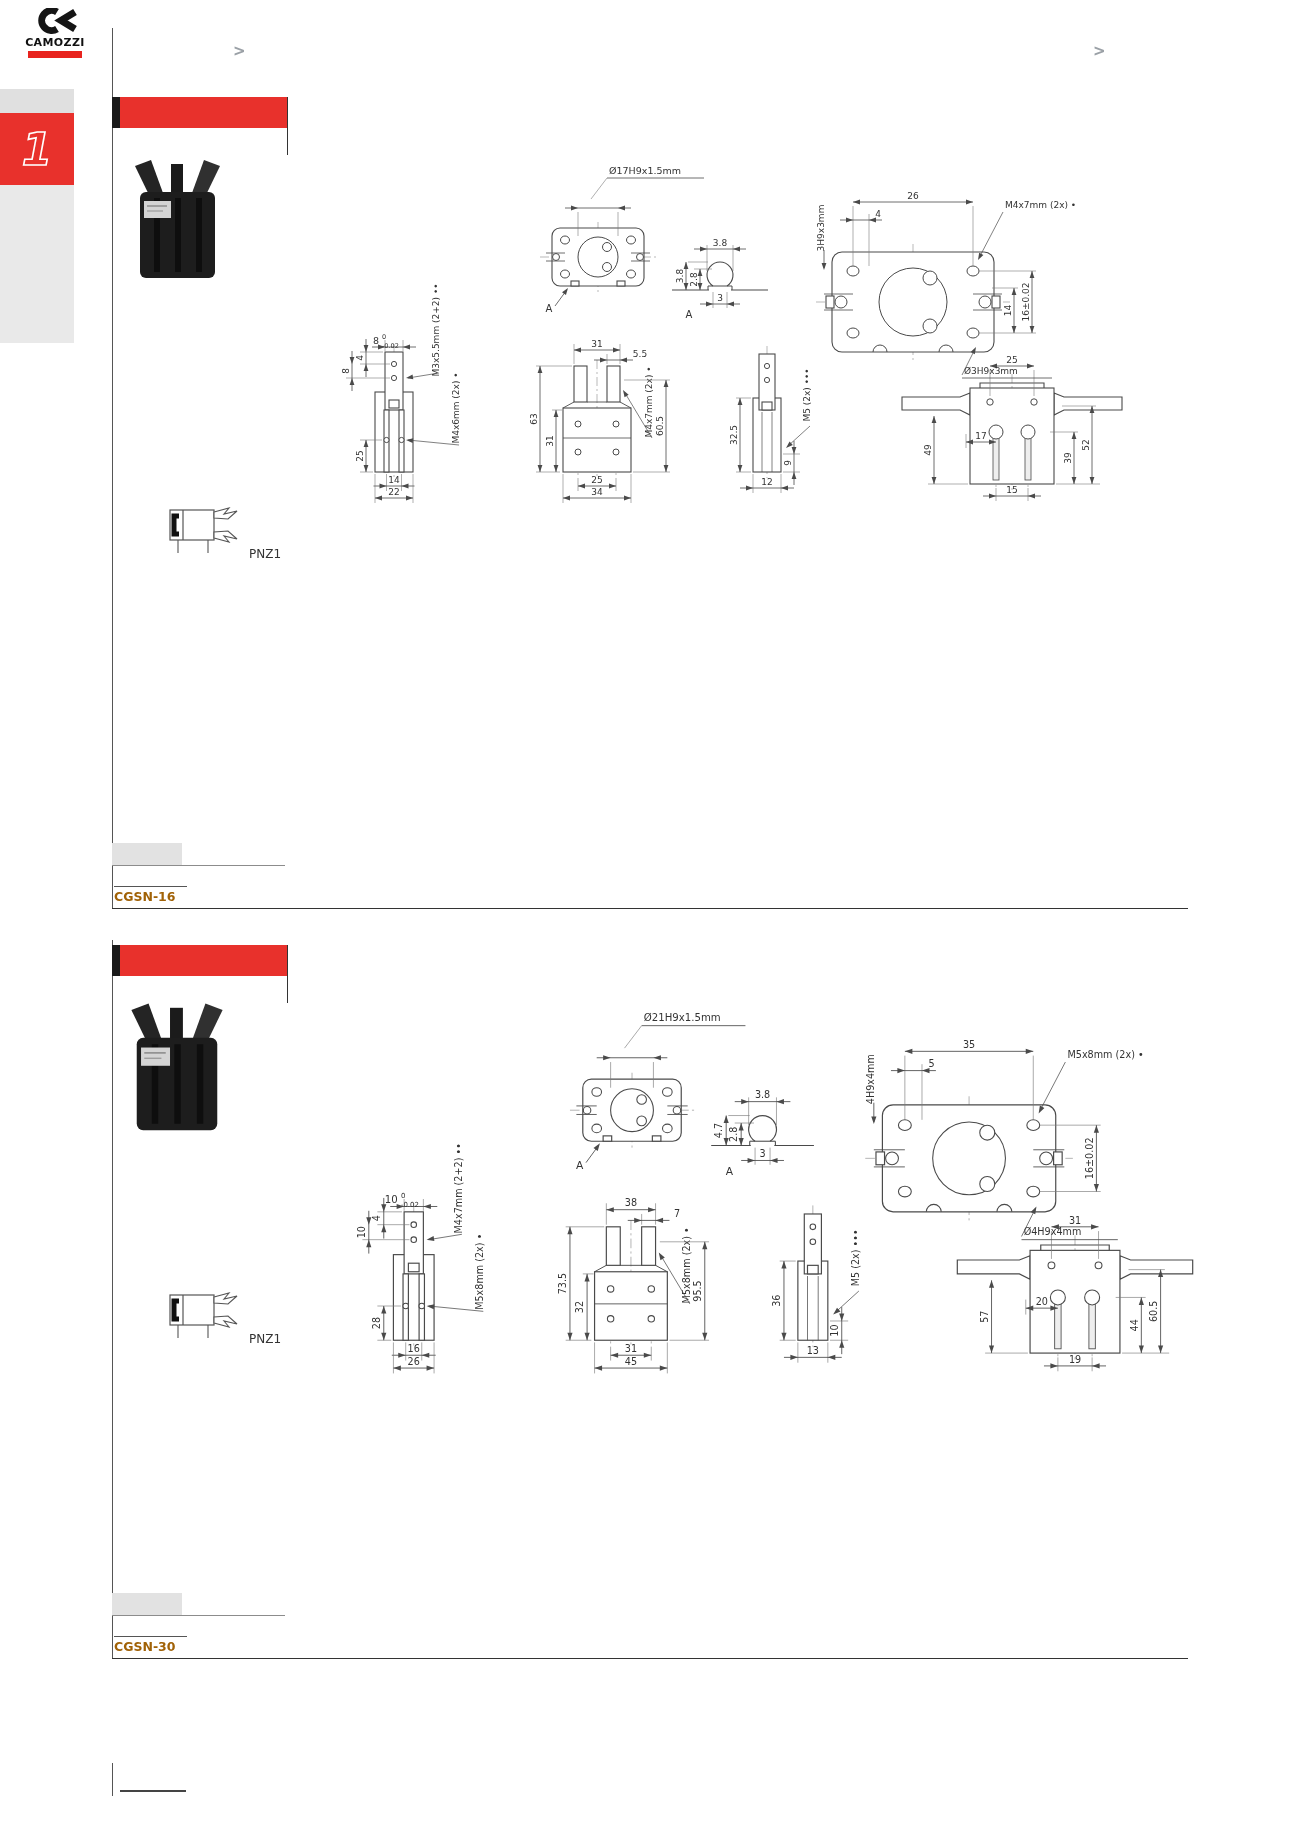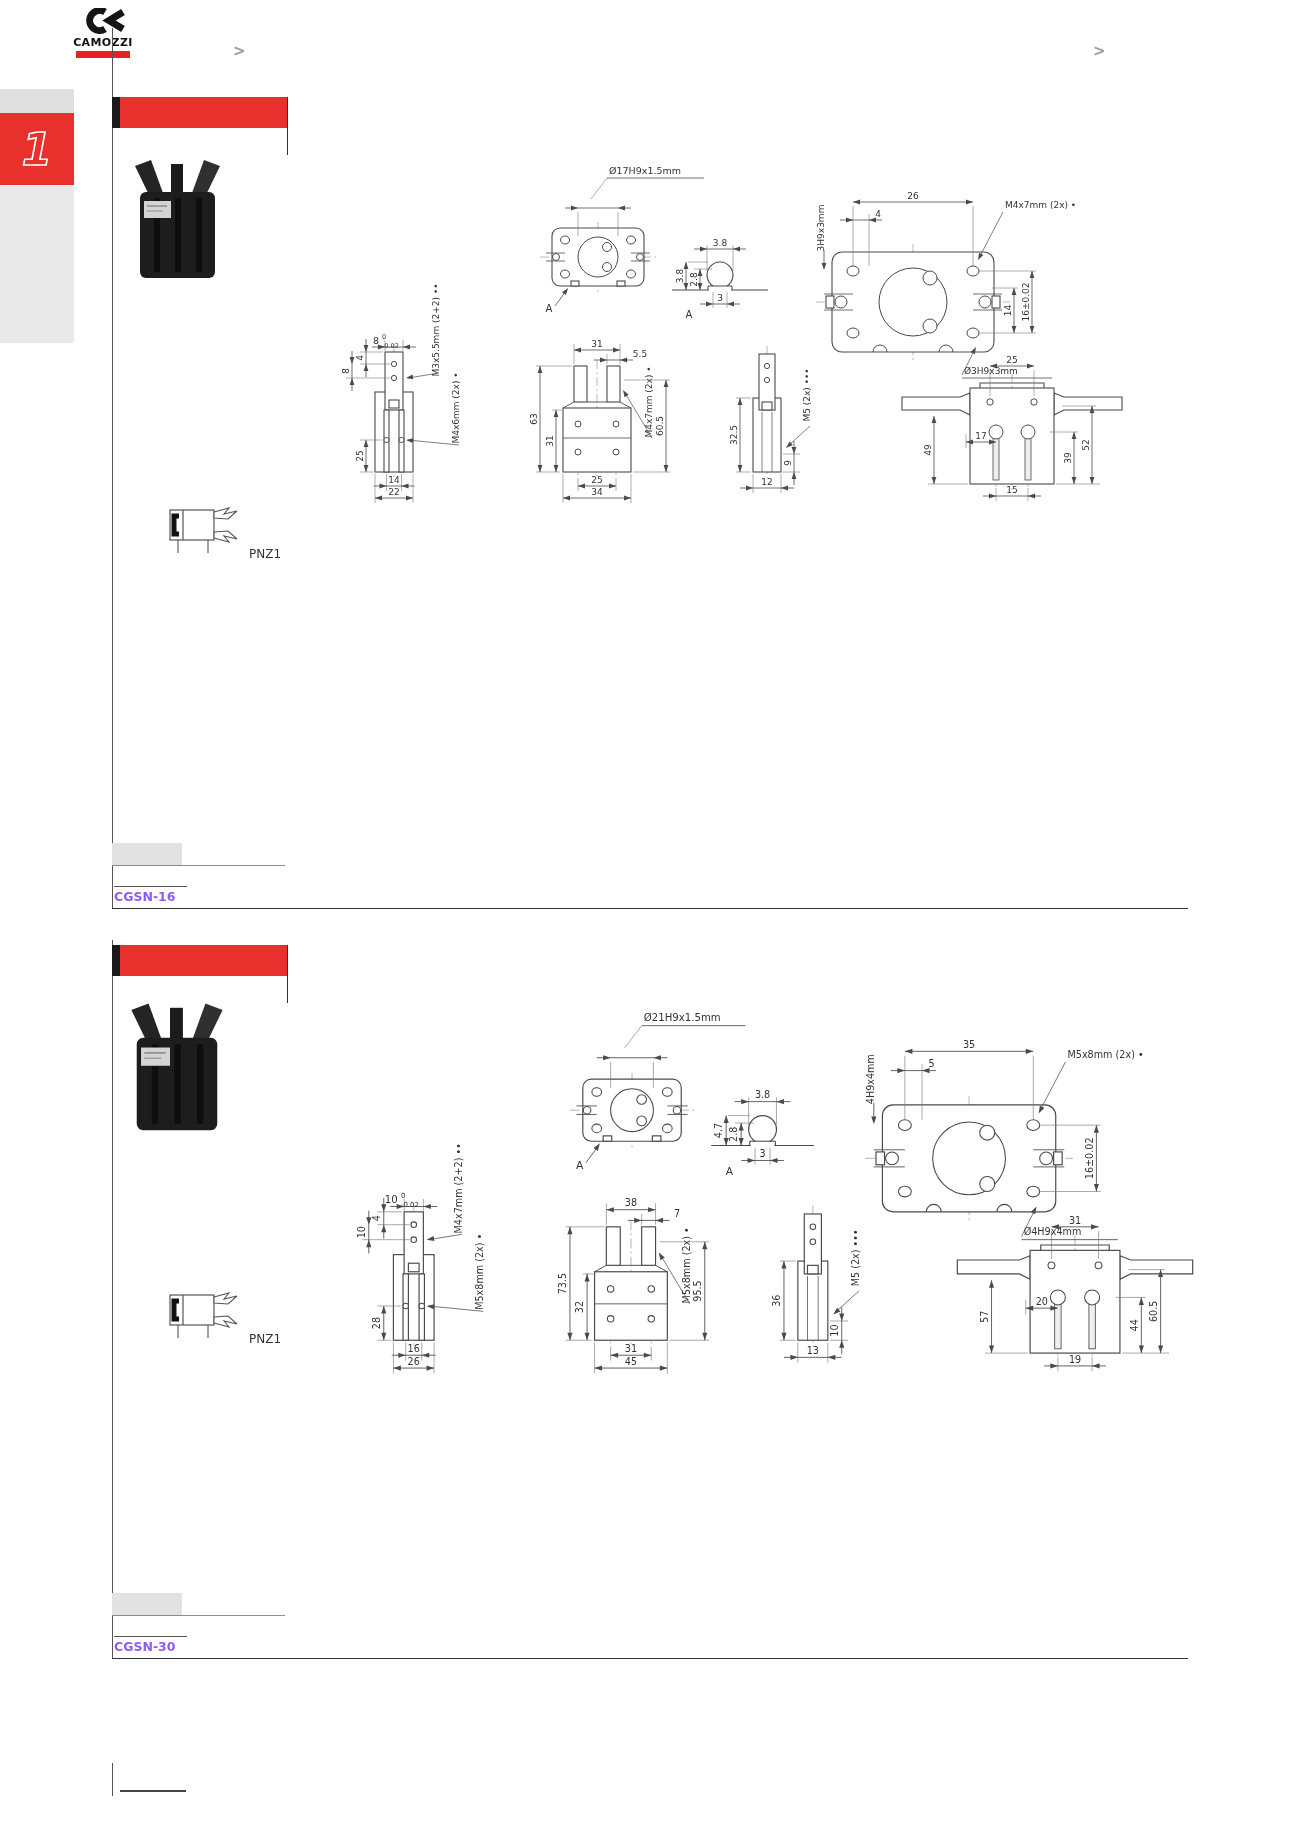--- a/index.html
+++ b/index.html
@@ -19,24 +19,24 @@
                  -webkit-text-stroke:1.6px #ffffff;font-style:italic;}
   .side-panel{position:absolute;left:0;top:185px;width:74px;height:158px;background:#e9e9e9;}
   
   .section{position:absolute;left:112px;width:1180px;height:860px;}
   .banner{position:absolute;left:0;width:175px;height:31px;background:#e8312c;}
   .banner .tick{position:absolute;left:0;top:0;width:8px;height:31px;background:#1a1a1a;}
   .banner-tail{position:absolute;left:175px;width:1px;height:58px;background:#333;}
   .graybox{position:absolute;left:0;width:70px;height:22px;background:#e2e2e2;}
   .grayline{position:absolute;left:0;width:173px;height:1px;background:#8c8c8c;}
   .model-label{position:absolute;left:2px;width:73px;border-top:1.5px solid #555;
-               padding-top:2px;font-weight:bold;font-size:12.5px;color:#8b5cf6;}
+               padding-top:2px;font-weight:bold;font-size:12.5px;color:#a16207;}
   .full-rule{position:absolute;left:0;width:1076px;height:1.2px;background:#333;}
   
-  .logo{position:absolute;left:24px;top:8px;margin-left:48px;}
+  .logo{position:absolute;left:24px;top:8px;}
 </style>
 </head>
 <body>
 
 <div class="logo">
   <svg width="64" height="52" viewBox="0 0 64 52">
     <path d="M33,4 A10,10 0 1 0 33,21" fill="none" stroke="#151515" stroke-width="7"></path>
     <path d="M51,4 L37,12.5 L51,21" fill="none" stroke="#151515" stroke-width="7"></path>
     <text x="31" y="38" text-anchor="middle" font-size="11" font-weight="bold" letter-spacing="0.4" fill="#111">CAMOZZI</text>
     <rect x="4" y="43" width="54" height="7" fill="#e8231e"></rect>

